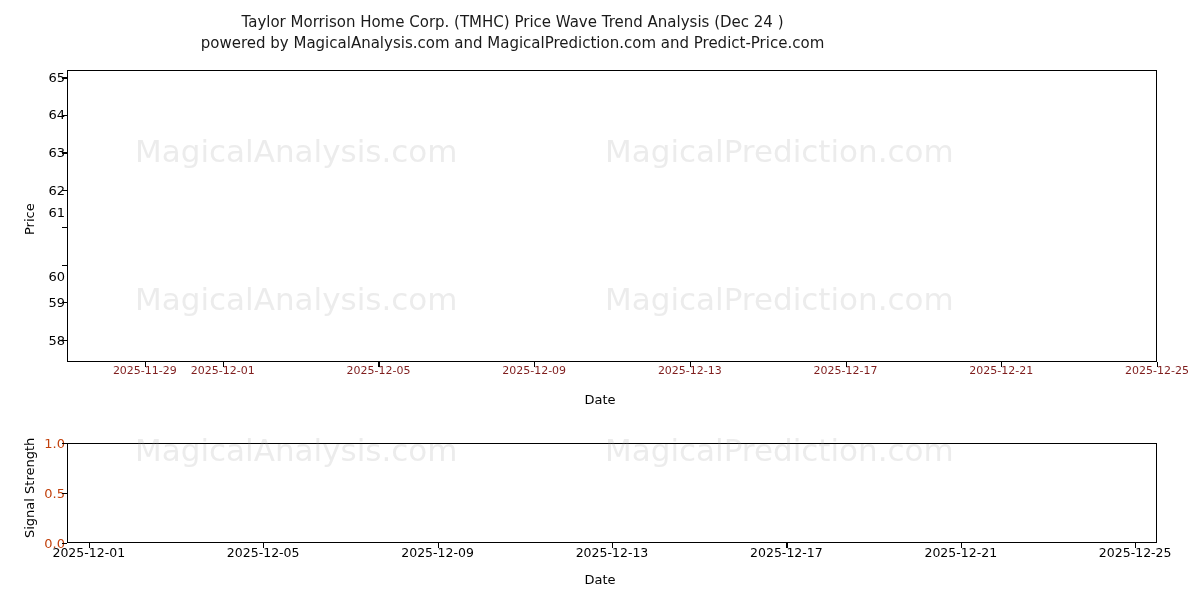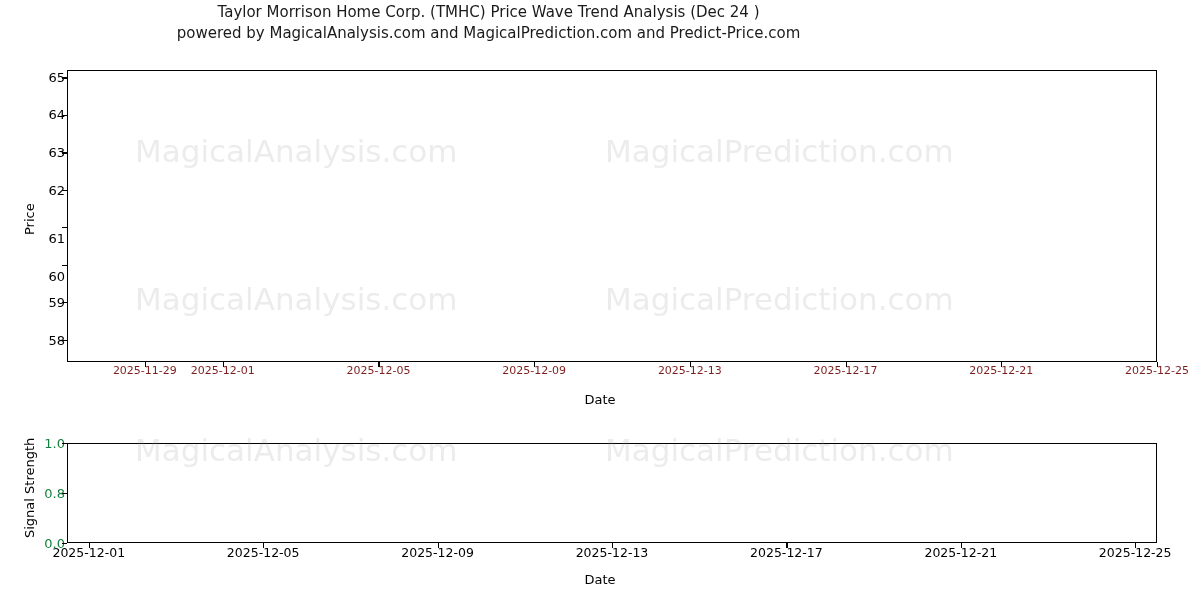--- a/index.html
+++ b/index.html
@@ -1,39 +1,39 @@
 <!DOCTYPE html>
 <html><head>
 <meta charset="utf-8">
 <style>
   html,body{margin:0;padding:0;background:#ffffff;}
   body{width:1200px;height:600px;font-family:"DejaVu Sans",sans-serif;color:#000;overflow:hidden;}
   #root{position:relative;width:1200px;height:600px;}
 
-  .title-block{position:absolute;left:0;top:2px;width:977px;text-align:center;}
+  .title-block{position:absolute;left:0;top:12px;width:977px;text-align:center;padding-left:24px;}
   .title-line{font-size:15px;line-height:21px;color:#1a1a1a;}
 
   
   #price-panel{position:absolute;left:67px;top:70px;width:1090px;height:292px;}
   #price-frame{position:absolute;inset:0;border:1.3px solid #000;box-sizing:border-box;background:#fff;}
   #price-svg{position:absolute;left:0;top:0;width:1090px;height:292px;}
   .ytick{position:absolute;right:1092px;transform:translateY(-50%);font-size:13px;white-space:nowrap;color:#000;}
   .ytick-mark{position:absolute;left:-5px;width:5px;height:1.2px;background:#000;}
   .xtick{position:absolute;top:294px;transform:translateX(-50%);font-size:11px;white-space:nowrap;color:#7f1d1d;}
   .xtick-mark{position:absolute;top:292px;width:1.2px;height:5px;background:#000;}
 
   .axis-title-y{position:absolute;font-size:13px;color:#000;transform:rotate(-90deg);transform-origin:left top;white-space:nowrap;}
   .axis-title-x{position:absolute;font-size:13px;color:#000;text-align:center;white-space:nowrap;}
 
   
   #signal-title{position:absolute;left:0;top:420px;width:1200px;text-align:center;font-size:14px;color:#1a1a1a;}
   #signal-panel{position:absolute;left:67px;top:443px;width:1090px;height:100px;}
   #signal-frame{position:absolute;inset:0;border:1.3px solid #000;box-sizing:border-box;background:#fff;}
   #signal-svg{position:absolute;left:0;top:0;width:1090px;height:100px;}
-  .sytick{position:absolute;right:1092px;transform:translateY(-50%);font-size:13px;white-space:nowrap;color:#15803d;}
+  .sytick{position:absolute;right:1092px;transform:translateY(-50%);font-size:13px;white-space:nowrap;color:#c2410c;}
   .sxtick{position:absolute;top:102px;transform:translateX(-50%);font-size:12.5px;white-space:nowrap;color:#000;}
 
   .wm{position:absolute;font-size:31px;color:rgba(150,150,150,0.18);white-space:nowrap;pointer-events:none;font-family:"DejaVu Sans",sans-serif;}
 </style>
 </head>
 <body>
 
 <div id="root">
 
   <div class="title-block">
@@ -70,21 +70,21 @@
         <path d="M0.00,67.38 L77.86,74.87 L155.71,71.13 L233.57,59.90 L311.43,29.95 L389.29,41.18 L467.14,59.90 L545.00,74.87 L622.86,82.36 L700.71,71.13 L778.57,59.90 L856.43,67.38 L934.29,97.33 L1012.14,157.23 L1090.00,202.15 L1090.00,284.51 L1012.14,247.08 L934.29,209.64 L856.43,190.92 L778.57,187.18 L700.71,194.67 L622.86,202.15 L545.00,194.67 L467.14,149.74 L389.29,97.33 L311.43,74.87 L233.57,101.08 L155.71,116.05 L77.86,127.28 L0.00,131.03 Z" fill="#fcb1b1" fill-opacity="0.35"></path>
       </svg>
     <div id="price-frame"></div>
     <div id="price-ticks">
         <div class="ytick" style="top: 269.538px;">58</div>
         <div class="ytick-mark" style="top: 269.538px;"></div>
         <div class="ytick" style="top: 232.103px;">59</div>
         <div class="ytick-mark" style="top: 232.103px;"></div>
         <div class="ytick" style="top: 194.667px; margin-top: 11px;">60</div>
         <div class="ytick-mark" style="top: 194.667px;"></div>
-        <div class="ytick" style="top: 168px;">61</div>
+        <div class="ytick" style="top: 142px;">61</div>
         <div class="ytick-mark" style="top: 157.231px;"></div>
         <div class="ytick" style="top: 119.795px;">62</div>
         <div class="ytick-mark" style="top: 119.795px;"></div>
         <div class="ytick" style="top: 82.359px;">63</div>
         <div class="ytick-mark" style="top: 82.359px;"></div>
         <div class="ytick" style="top: 44px;">64</div>
         <div class="ytick-mark" style="top: 44.9231px;"></div>
         <div class="ytick" style="top: 7.48718px;">65</div>
         <div class="ytick-mark" style="top: 7.48718px;"></div>
         <div class="xtick" style="left: 77.8571px;">2025-11-29</div>
@@ -145,21 +145,21 @@
         <rect x="789.60" width="34.01" y="68.00" height="32.00" fill="#44a340"></rect>
         <rect x="920.40" width="34.01" y="0.00" height="100.00" fill="#fc4444"></rect>
         <rect x="964.00" width="34.01" y="0.00" height="100.00" fill="#fc4444"></rect>
         <rect x="1007.60" width="34.01" y="0.00" height="95.00" fill="#fc4444"></rect>
         <rect x="1007.60" width="34.01" y="95.00" height="5.00" fill="#44a340"></rect>
       </svg>
     <div id="signal-frame"></div>
     <div id="signal-ticks">
         <div class="sytick" style="top: 100px; text-align: center;">0.0</div>
         <div class="ytick-mark" style="top: 100px;"></div>
-        <div class="sytick" style="top: 50px;">0.8</div>
+        <div class="sytick" style="top: 50px;">0.5</div>
         <div class="ytick-mark" style="top: 50px;"></div>
         <div class="sytick" style="top: 0px;">1.0</div>
         <div class="ytick-mark" style="top: 0px;"></div>
         <div class="sxtick" style="left: 21.8px;">2025-12-01</div>
         <div class="xtick-mark" style="left: 21.8px; top: 100px;"></div>
         <div class="sxtick" style="left: 196.2px;">2025-12-05</div>
         <div class="xtick-mark" style="left: 196.2px; top: 100px;"></div>
         <div class="sxtick" style="left: 370.6px;">2025-12-09</div>
         <div class="xtick-mark" style="left: 370.6px; top: 100px;"></div>
         <div class="sxtick" style="left: 545px;">2025-12-13</div>

